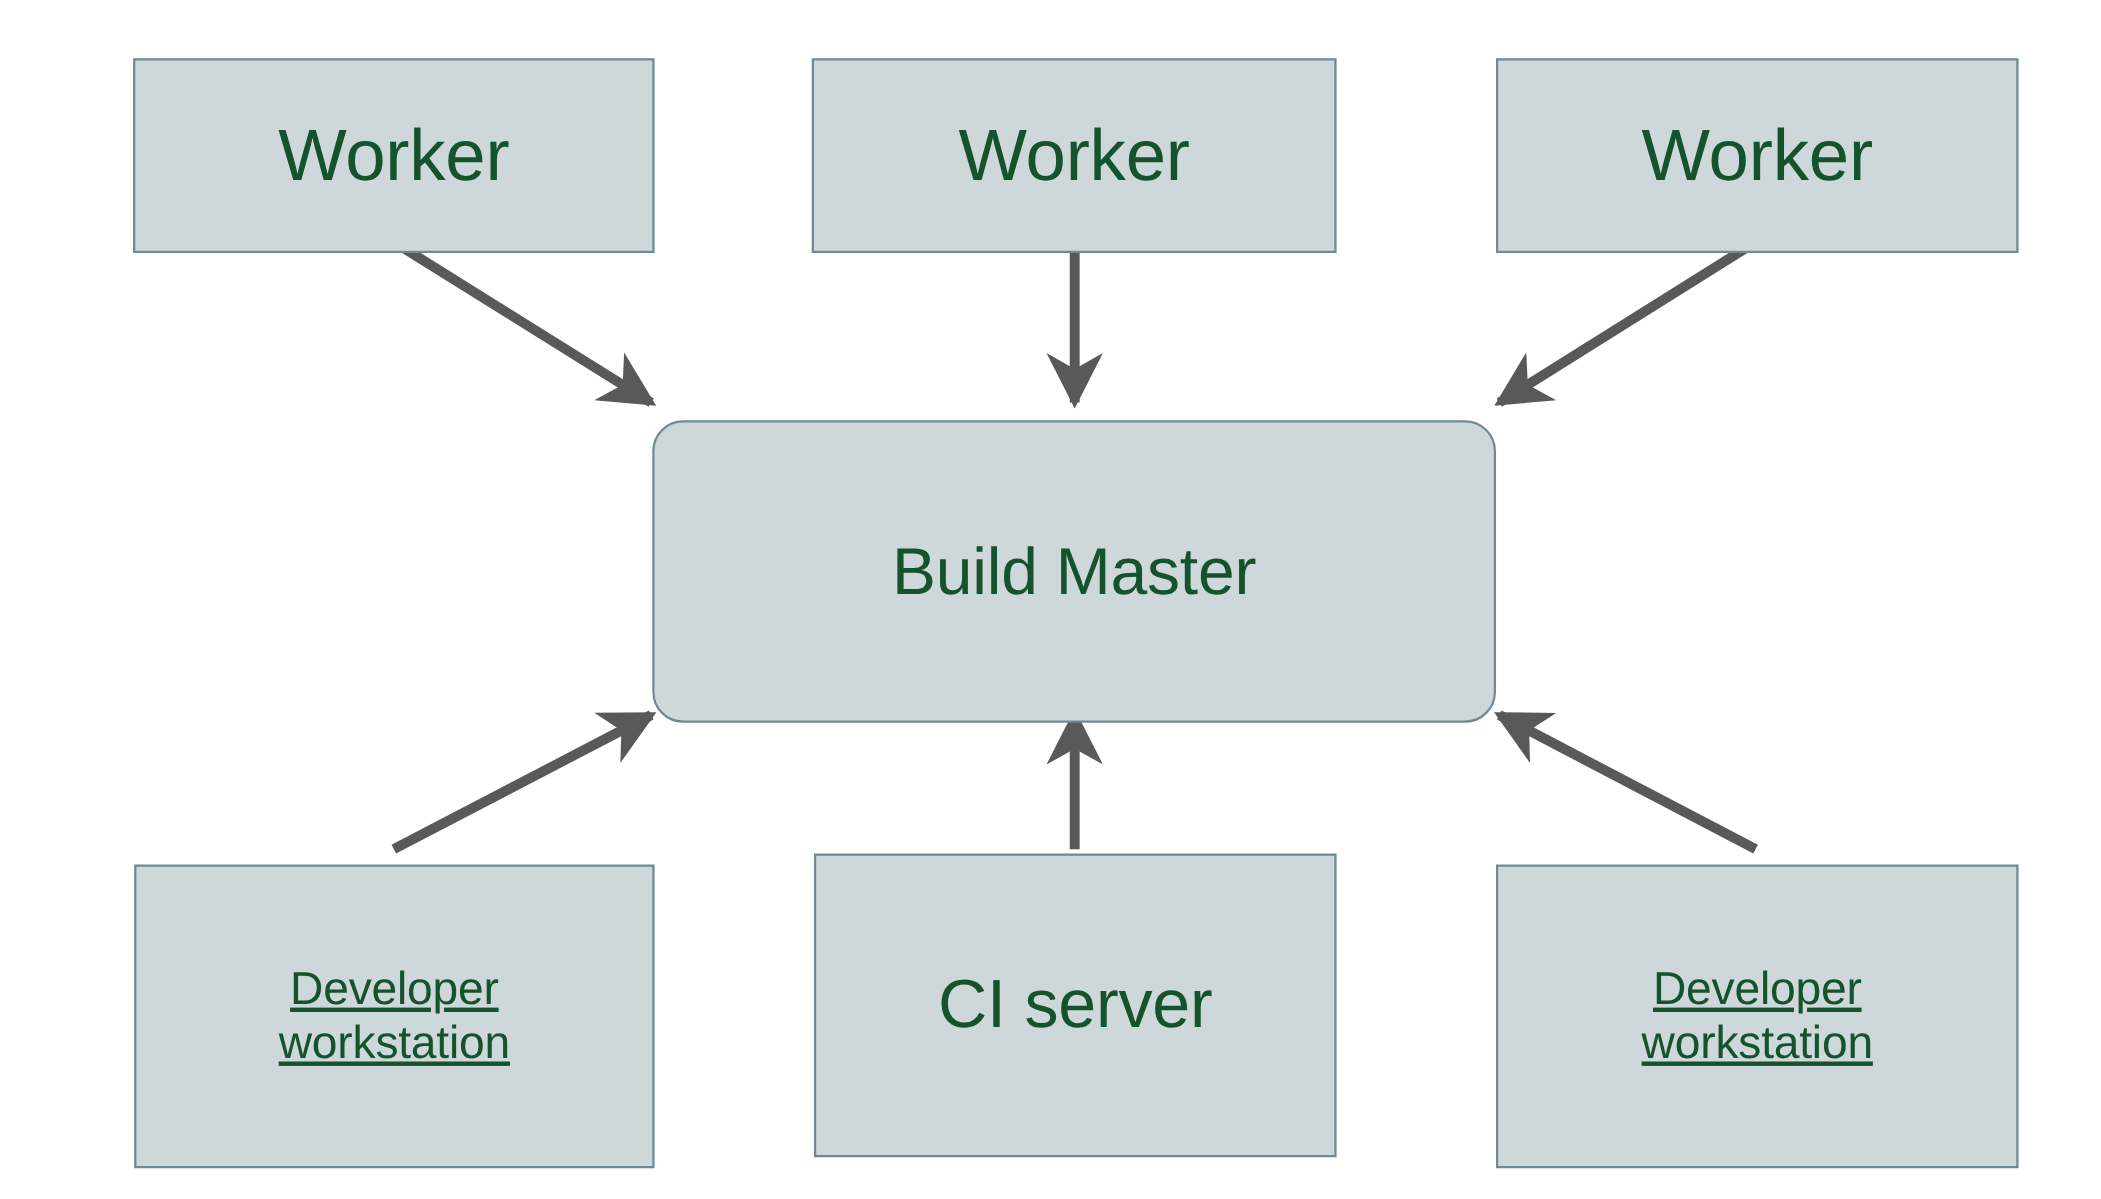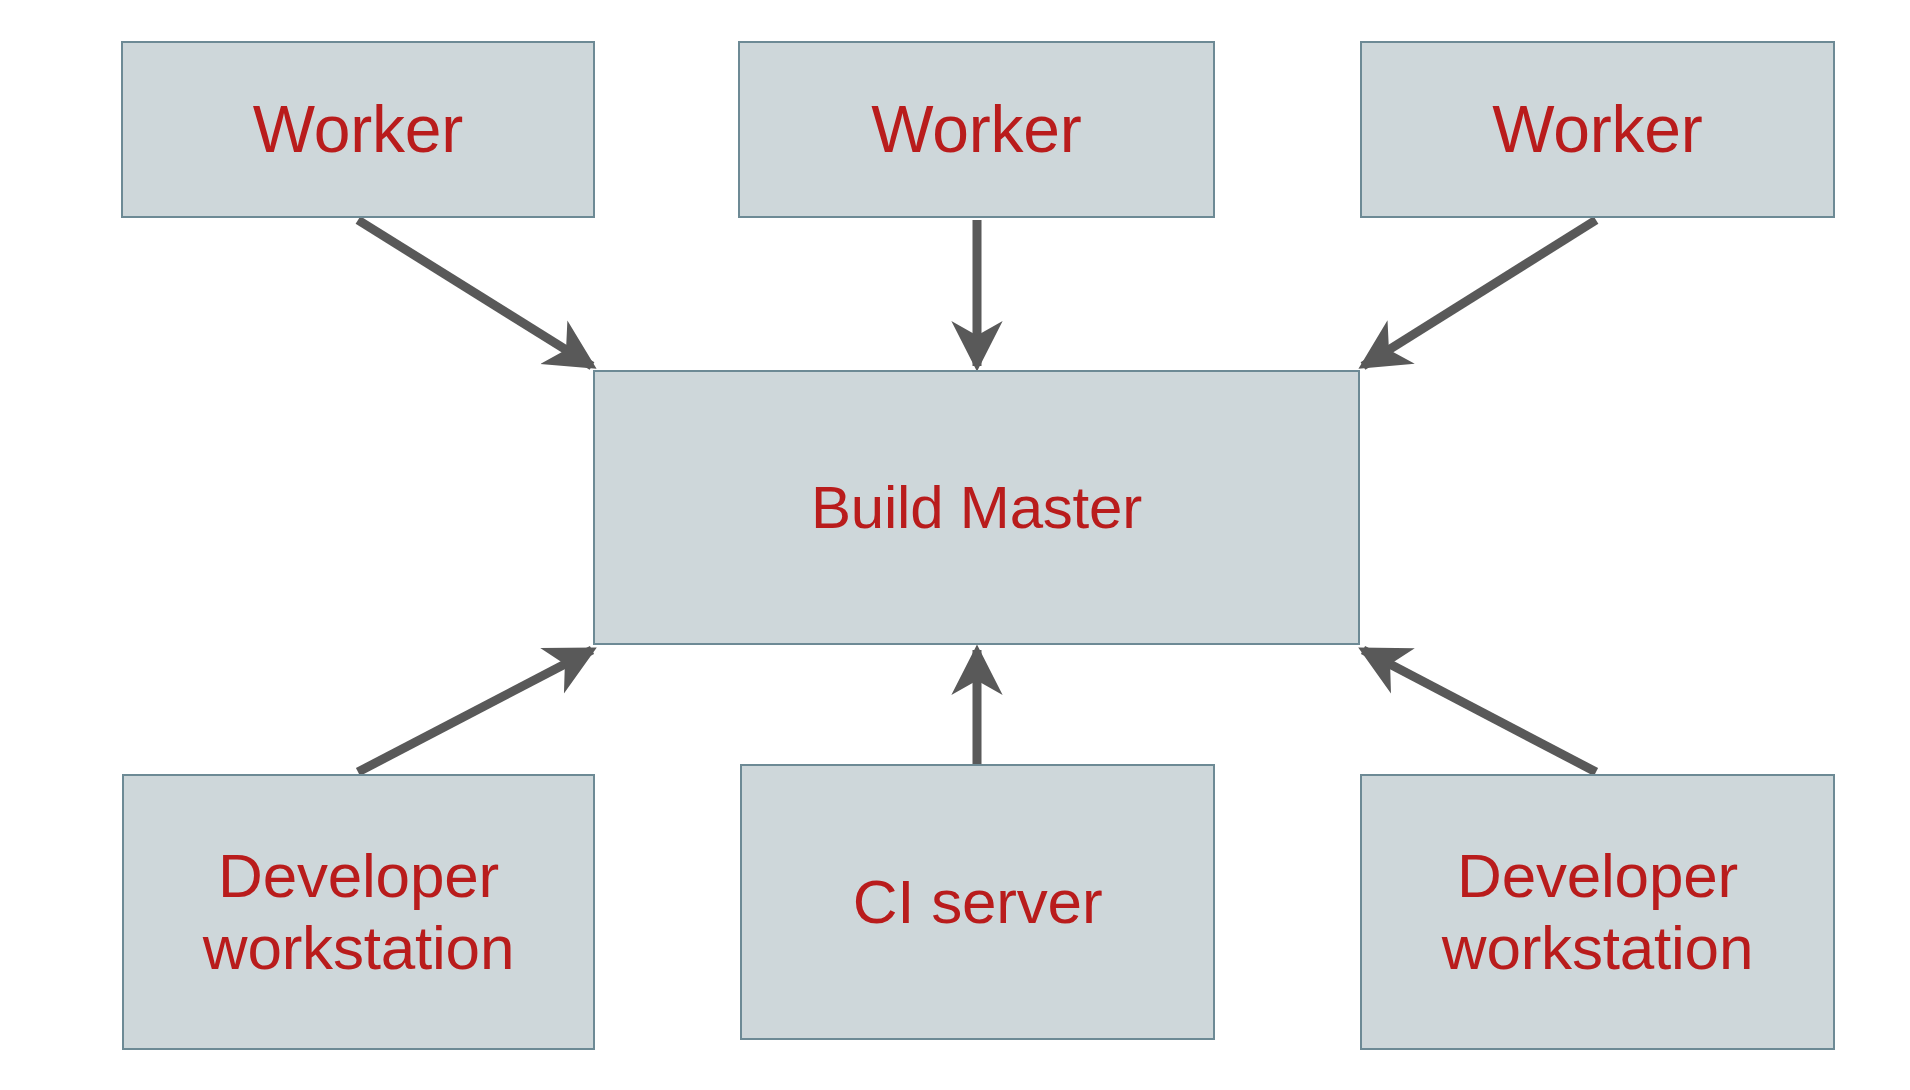--- a/index.html
+++ b/index.html
@@ -30,46 +30,47 @@
   }
   .node {
     position: absolute;
     box-sizing: border-box;
     background: #ced7da;
     border: 2px solid #6d8a95;
     display: flex;
     align-items: center;
     justify-content: flex-start;
     text-align: center;
-    color: #b91c1c;
+    color: #14532d;
     line-height: 1.16;
     white-space: pre-line;
     letter-spacing: -0.2px;
+    margin-top: 12px;
   }
   .node-label {
     display: block;
     width: 100%;
     padding: 0 8px;
     box-sizing: border-box;
   }
   
   #node-worker-1 { left: 121px;  top: 41px;  width: 474px; height: 177px; }
   #node-worker-2 { left: 738px;  top: 41px;  width: 477px; height: 177px; }
   #node-worker-3 { left: 1360px; top: 41px;  width: 475px; height: 177px; }
   
-  #node-build-master { left: 593px; top: 370px; width: 767px; height: 275px; }
+  #node-build-master { left: 593px; top: 370px; width: 767px; height: 275px; border-radius: 28px; }
   
   #node-dev-workstation-left  { left: 122px;  top: 774px; width: 473px; height: 276px; }
   #node-ci-server             { left: 740px;  top: 764px; width: 475px; height: 276px; }
   #node-dev-workstation-right { left: 1360px; top: 774px; width: 475px; height: 276px; }
 
   .fs-worker        { font-size: 66px; }
   .fs-build-master  { font-size: 60px; }
   .fs-ci-server     { font-size: 62px; }
-  .fs-dev           { font-size: 62px; }
+  .fs-dev           { font-size: 42px; text-decoration: underline; }
 </style>
 </head>
 <body>
 
 <div id="diagram-canvas">
 
   <svg id="edge-layer" viewBox="0 0 1910 1090" width="1910" height="1090" xmlns="http://www.w3.org/2000/svg">
     <defs>
       <marker id="arrowhead" markerWidth="6.2" markerHeight="6.2" refX="5.0" refY="3.1" orient="auto" markerUnits="strokeWidth">
         <path d="M 0,0.25 L 5.6,3.1 L 0,5.95 L 1.6,3.1 Z" fill="#595959"></path>

